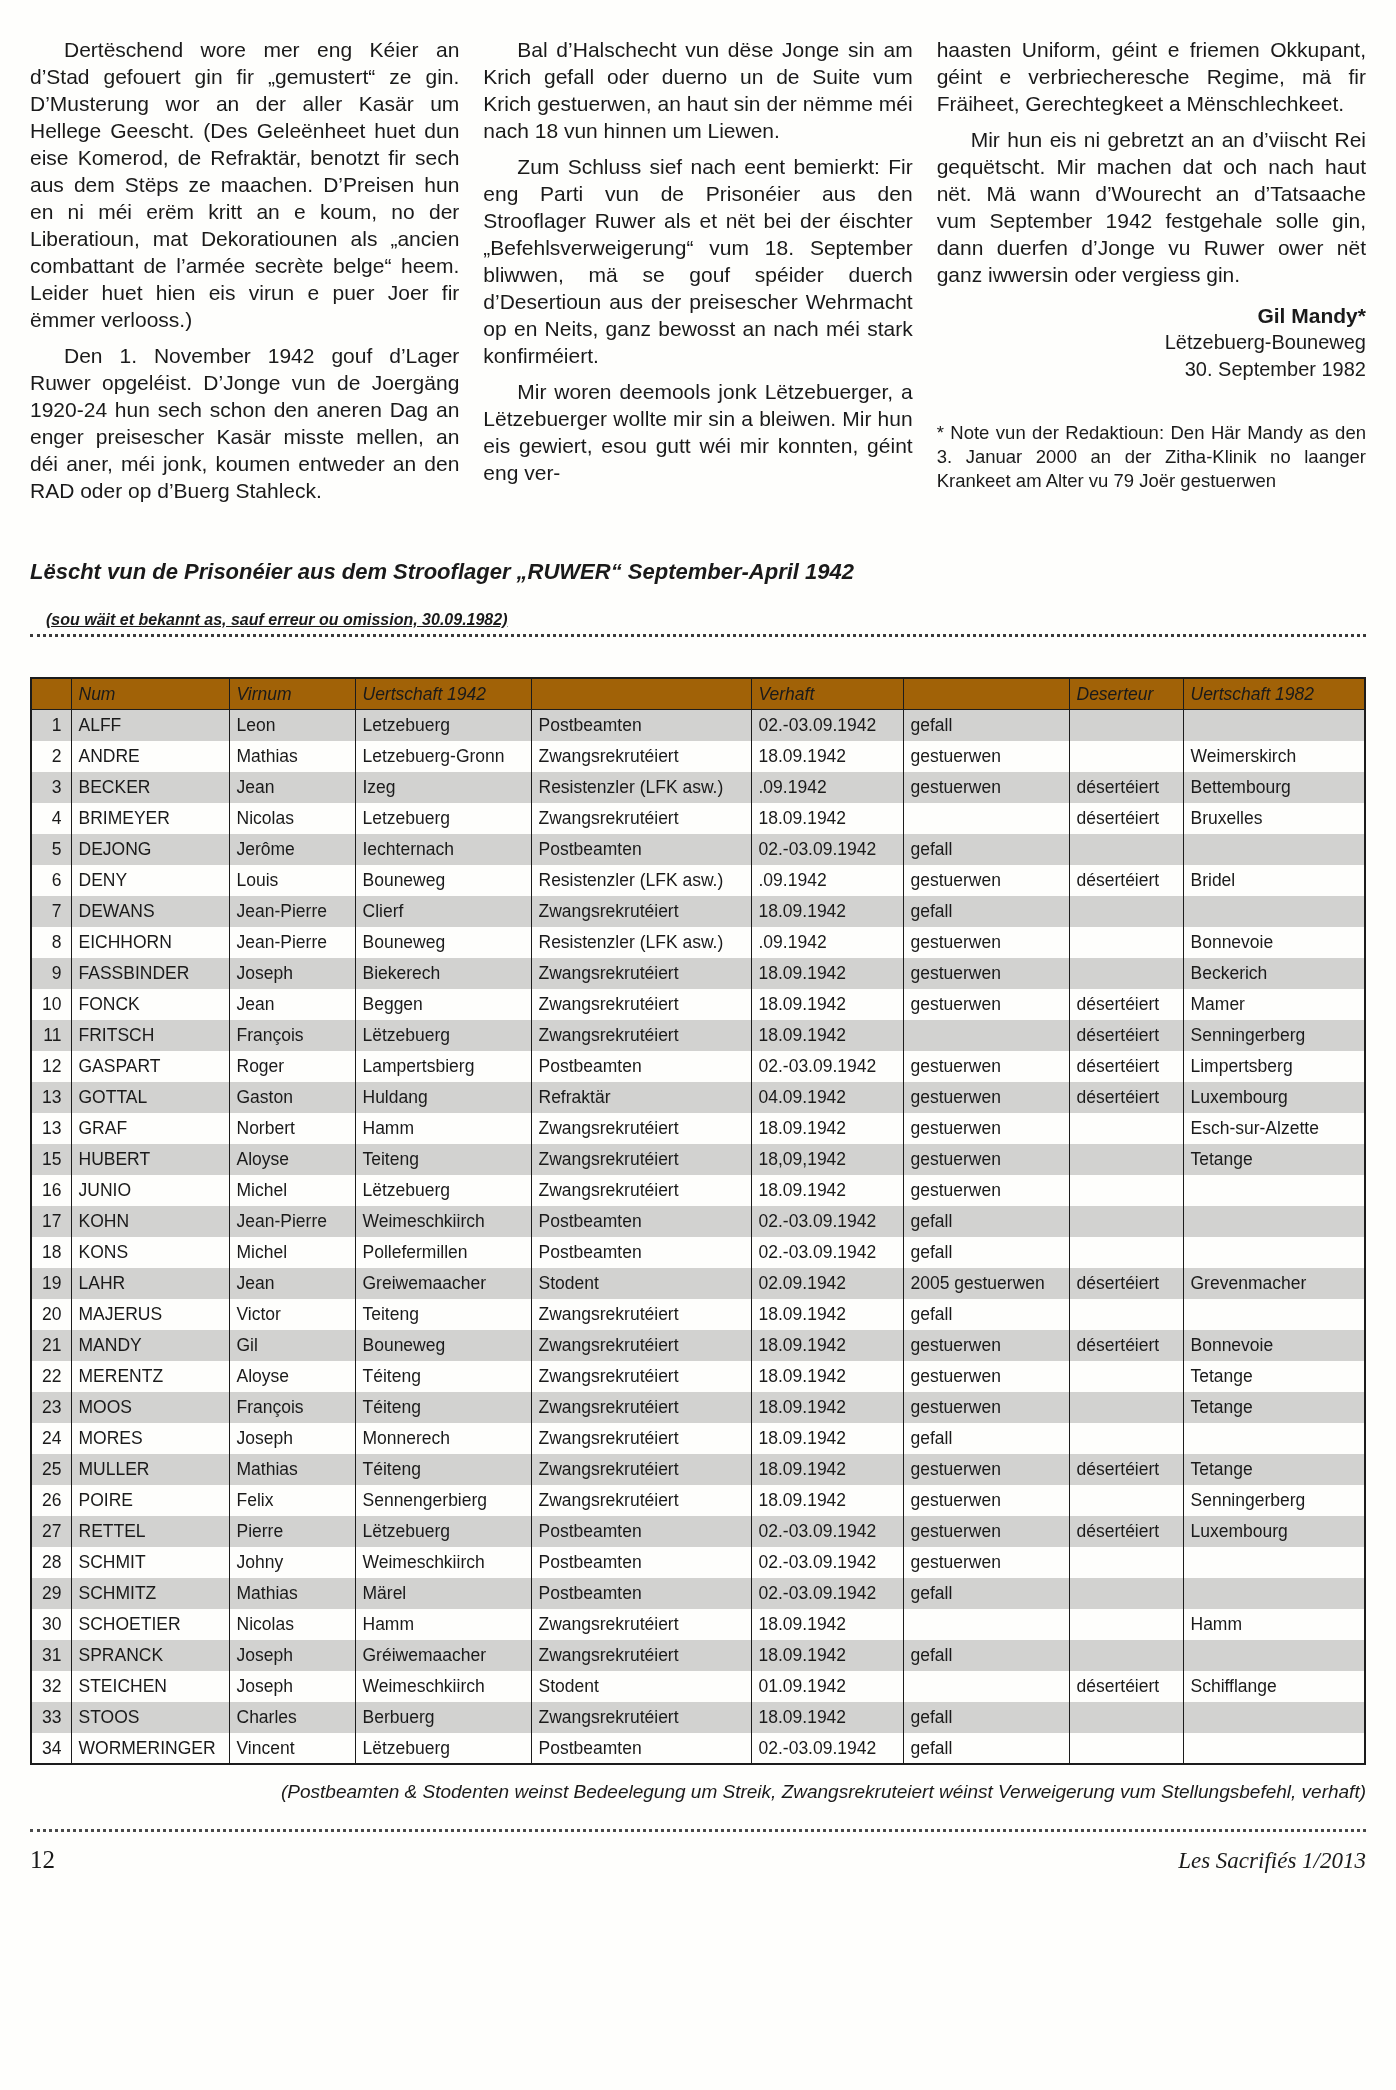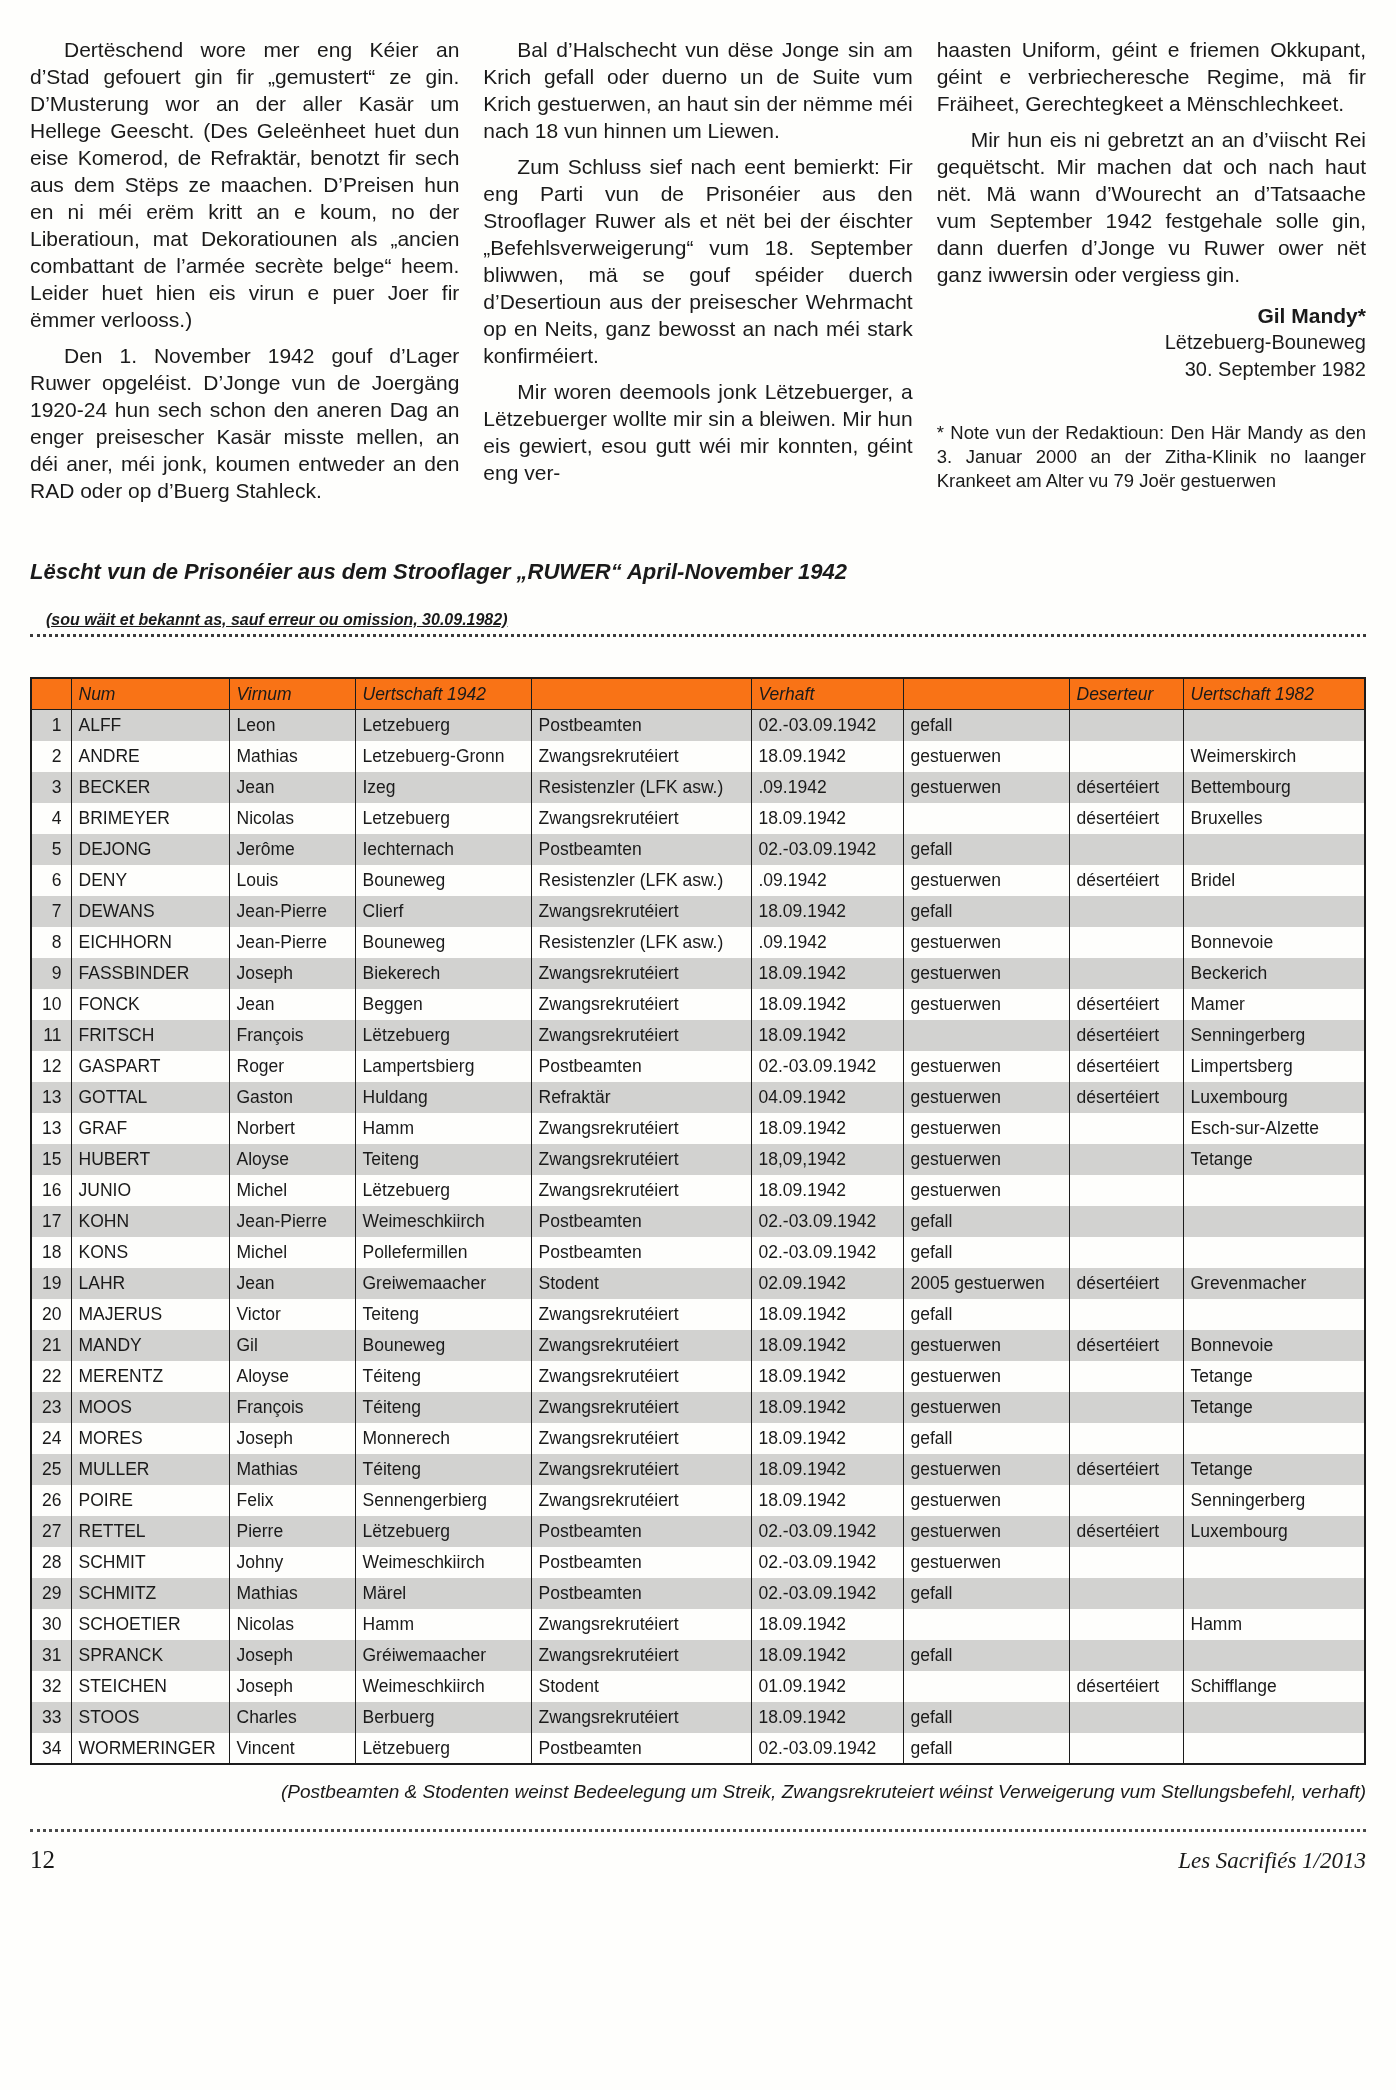--- a/index.html
+++ b/index.html
@@ -77,21 +77,21 @@
     white-space: nowrap;
     overflow: hidden;
     text-align: left;
     vertical-align: middle;
   }
   .prisoner-table th:first-child, .prisoner-table td:first-child { border-left: none; }
   .prisoner-table thead th {
     font-weight: normal;
     font-style: italic;
     border-bottom: 1px solid #1c1c1c;
-    background: #f97316;
+    background: #a16207;
   }
   .prisoner-table td:nth-child(1) { text-align: right; padding-right: 9px; }
   .prisoner-table th:nth-child(1), .prisoner-table td:nth-child(1) { width: 40px; }
   .prisoner-table th:nth-child(2), .prisoner-table td:nth-child(2) { width: 158px; }
   .prisoner-table th:nth-child(3), .prisoner-table td:nth-child(3) { width: 126px; }
   .prisoner-table th:nth-child(4), .prisoner-table td:nth-child(4) { width: 176px; }
   .prisoner-table th:nth-child(5), .prisoner-table td:nth-child(5) { width: 220px; }
   .prisoner-table th:nth-child(6), .prisoner-table td:nth-child(6) { width: 152px; }
   .prisoner-table th:nth-child(7), .prisoner-table td:nth-child(7) { width: 166px; }
   .prisoner-table th:nth-child(8), .prisoner-table td:nth-child(8) { width: 114px; }
@@ -139,21 +139,21 @@
       <p class="para">Mir hun eis ni gebretzt an an d’viischt Rei gequëtscht. Mir machen dat och nach haut nët. Mä wann d’Wourecht an d’Tatsaache vum September 1942 festgehale solle gin, dann duerfen d’Jonge vu Ruwer ower nët ganz iwwersin oder vergiess gin.</p>
       <div class="signature">
         <div class="sig-name">Gil Mandy*</div>
         <div class="sig-place">Lëtzebuerg-Bouneweg</div>
         <div class="sig-date">30. September 1982</div>
       </div>
       <p class="editor-note">* Note vun der Redaktioun: Den Här Mandy as den 3. Januar 2000 an der Zitha-Klinik no laanger Krankeet am Alter vu 79 Joër gestuerwen</p>
     </div>
   </div>
 
-  <h2 class="table-title">Lëscht vun de Prisonéier aus dem Strooflager „RUWER“ April-November 1942</h2>
+  <h2 class="table-title">Lëscht vun de Prisonéier aus dem Strooflager „RUWER“ September-April 1942</h2>
 
   <div class="subtitle-row">
     <span class="subtitle">(sou wäit et bekannt as, sauf erreur ou omission, 30.09.1982)</span>
   </div>
 
   <table class="prisoner-table">
     <thead>
         <tr>
           <th></th>
           <th>Num</th>

